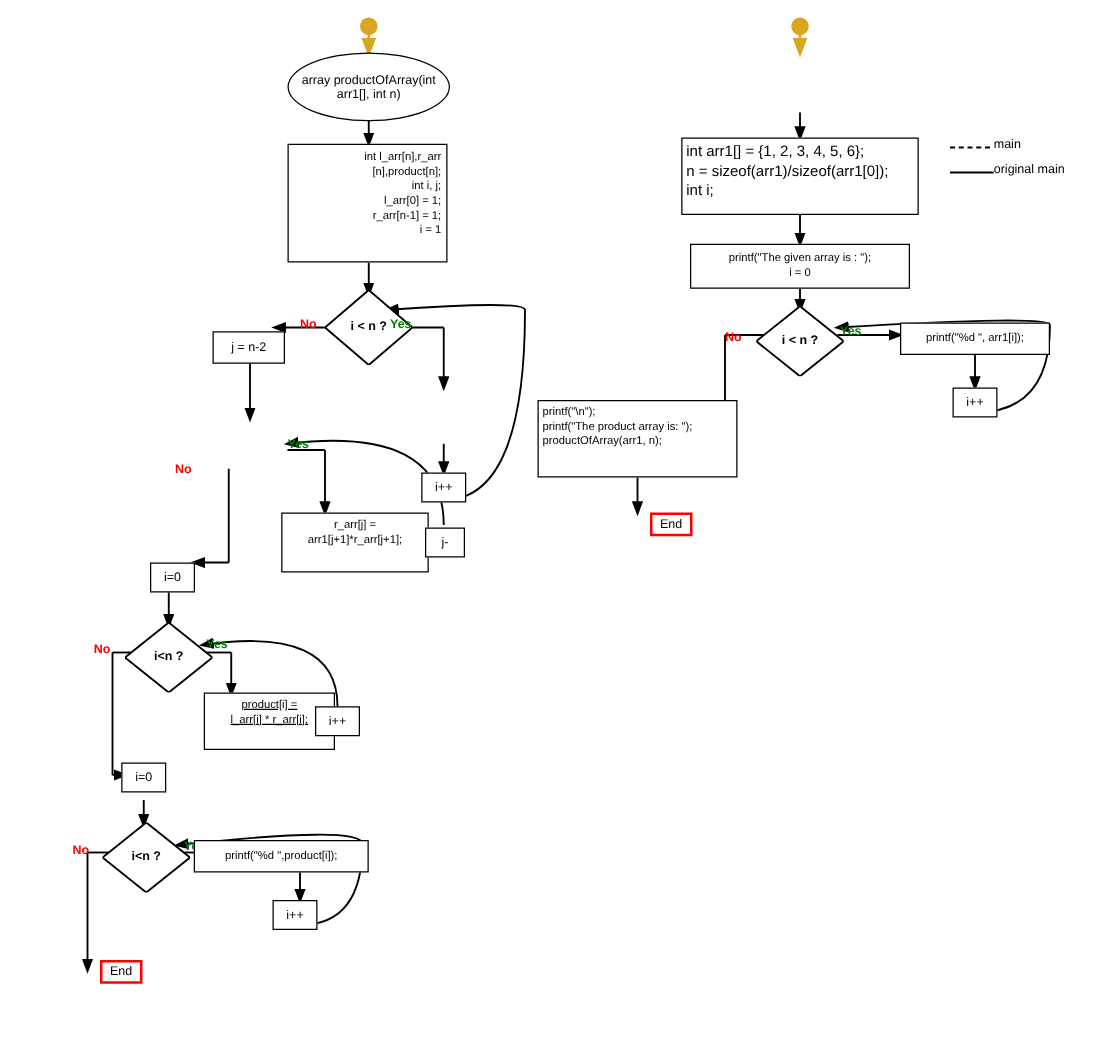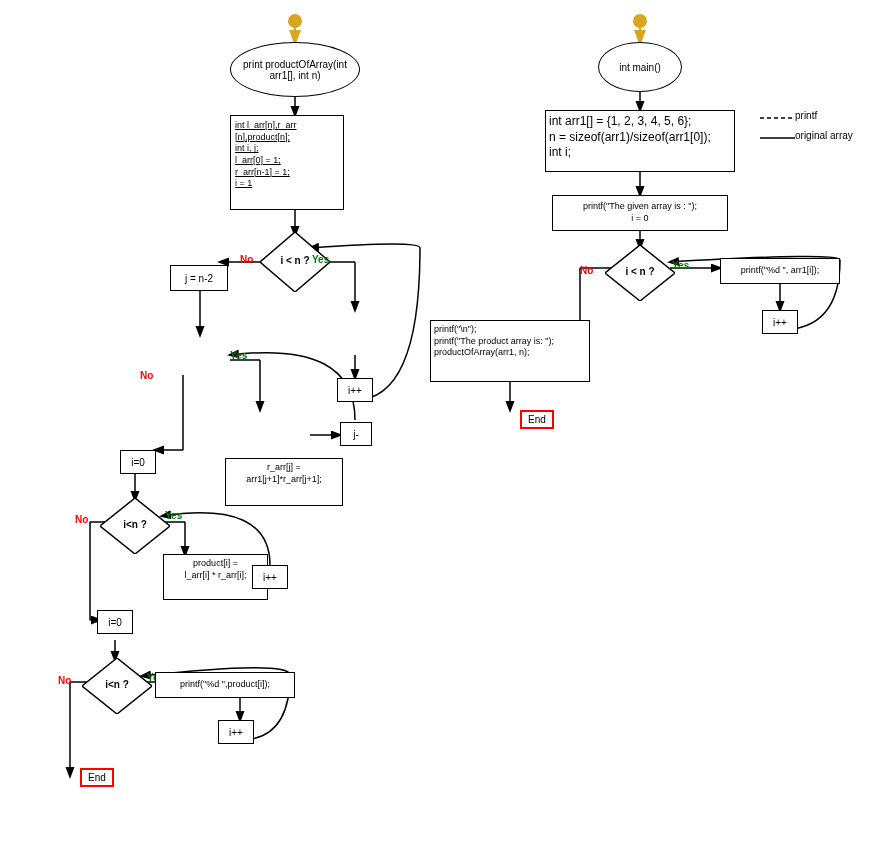--- a/index.html
+++ b/index.html
@@ -151,24 +151,24 @@
       </marker>
       <marker id="arrow-gold" markerWidth="8" markerHeight="8" refX="6" refY="3" orient="auto">
         <path d="M0,0 L0,6 L8,3 z" fill="#DAA520"></path>
       </marker>
     </defs>
   </svg>
 
   <div style="position:absolute;left:288px;top:14px;width:14px;height:14px;background:#DAA520;border-radius:50%;"></div>
 
   <div class="node-oval" style="left:230px;top:42px;width:130px;height:55px;">
-    <span>print productOfArray(int arr1[], int n)</span>
-  </div>
-
-  <div class="node-box" style="left:230px;top:115px;width:114px;height:95px;padding:4px;font-size:9px;text-align:left;text-decoration:underline;">
+    <span>array productOfArray(int arr1[], int n)</span>
+  </div>
+
+  <div class="node-box" style="left:230px;top:115px;width:128px;height:95px;padding:4px;font-size:9px;text-align:right;">
     <span>int l_arr[n],r_arr<br>[n],product[n];<br>int i, j;<br>l_arr[0] = 1;<br>r_arr[n-1] = 1;<br>i = 1</span>
   </div>
 
   <div style="position:absolute;left:260px;top:232px;width:70px;height:60px;">
     <svg width="70" height="60">
         <polygon points="35,0 70,30 35,60 0,30" fill="white" stroke="black" stroke-width="1.5"></polygon>
         <text x="35" y="32" text-anchor="middle" font-size="10" font-weight="bold">i &lt; n ?</text>
       </svg>
   </div>
 
@@ -183,21 +183,21 @@
 
   <div class="node-box" style="left:170px;top:265px;width:58px;height:26px;display:flex;align-items:center;justify-content:center;text-align:right;">
     <span>j = n-2</span>
   </div>
 
 
   <div class="label-no" style="left:140px;top:370px;">No</div>
 
   <div class="label-yes" style="left:230px;top:350px;">Yes</div>
 
-  <div class="node-box" style="left:225px;top:410px;width:118px;height:48px;padding:3px;font-size:9px;margin-top:48px;">
+  <div class="node-box" style="left:225px;top:410px;width:118px;height:48px;padding:3px;font-size:9px;">
     <span>r_arr[j] =<br>arr1[j+1]*r_arr[j+1];</span>
   </div>
 
   <div class="node-box" style="left:340px;top:422px;width:32px;height:24px;display:flex;align-items:center;justify-content:center;">
     <span>j-</span>
   </div>
 
   <div class="node-box" style="left:120px;top:450px;width:36px;height:24px;display:flex;align-items:center;justify-content:center;">
     <span>i=0</span>
   </div>
@@ -206,21 +206,21 @@
     <svg width="70" height="56">
         <polygon points="35,0 70,28 35,56 0,28" fill="white" stroke="black" stroke-width="1.5"></polygon>
         <text x="35" y="30" text-anchor="middle" font-size="10" font-weight="bold">i&lt;n ?</text>
       </svg>
   </div>
 
   <div class="label-no" style="left:75px;top:514px;">No</div>
 
   <div class="label-yes" style="left:165px;top:510px;">Yes</div>
 
-  <div class="node-box" style="left:163px;top:554px;width:105px;height:46px;padding:3px;font-size:9px;">
+  <div class="node-box" style="left:163px;top:554px;width:105px;height:46px;padding:3px;font-size:9px;text-decoration:underline;">
     <span>product[i] =<br>l_arr[i] * r_arr[i];</span>
   </div>
 
   <div class="node-box" style="left:252px;top:565px;width:36px;height:24px;display:flex;align-items:center;justify-content:center;">
     <span>i++</span>
   </div>
 
   <div class="node-box" style="left:97px;top:610px;width:36px;height:24px;display:flex;align-items:center;justify-content:center;">
     <span>i=0</span>
   </div>
@@ -243,23 +243,20 @@
   <div class="node-box" style="left:218px;top:720px;width:36px;height:24px;display:flex;align-items:center;justify-content:center;">
     <span>i++</span>
   </div>
 
   <div class="node-end" style="left:52px;top:768px;">
     <span>End</span>
   </div>
 
   <div style="position:absolute;left:633px;top:14px;width:14px;height:14px;background:#DAA520;border-radius:50%;"></div>
 
-  <div class="node-oval" style="left:598px;top:42px;width:84px;height:50px;">
-    <span>int main()</span>
-  </div>
 
   <div class="node-box" style="left:545px;top:110px;width:190px;height:62px;padding:3px;font-size:12px;text-align:left;">
     <span>int arr1[] = {1, 2, 3, 4, 5, 6};<br>n = sizeof(arr1)/sizeof(arr1[0]);<br>int i;</span>
   </div>
 
   <div class="node-box" style="left:552px;top:195px;width:176px;height:36px;display:flex;align-items:center;justify-content:center;font-size:9px;">
     <span>printf("The given array is : ");<br>i = 0</span>
   </div>
 
   <div style="position:absolute;left:605px;top:245px;width:70px;height:56px;">
@@ -283,19 +280,19 @@
 
   <div class="node-box" style="left:430px;top:320px;width:160px;height:62px;padding:3px;font-size:9px;text-align:left;">
     <span>printf("\n");<br>printf("The product array is: ");<br>productOfArray(arr1, n);</span>
   </div>
 
   <div class="node-end" style="left:492px;top:410px;">
     <span>End</span>
   </div>
 
   <div style="position:absolute;left:795px;top:110px;font-size:10px;color:#000;">
-    <span>printf</span>
+    <span>main</span>
   </div>
   <div style="position:absolute;left:795px;top:130px;font-size:10px;color:#000;">
-    <span>original array</span>
+    <span>original main</span>
   </div>
 
 </div>
 
 </body></html>

